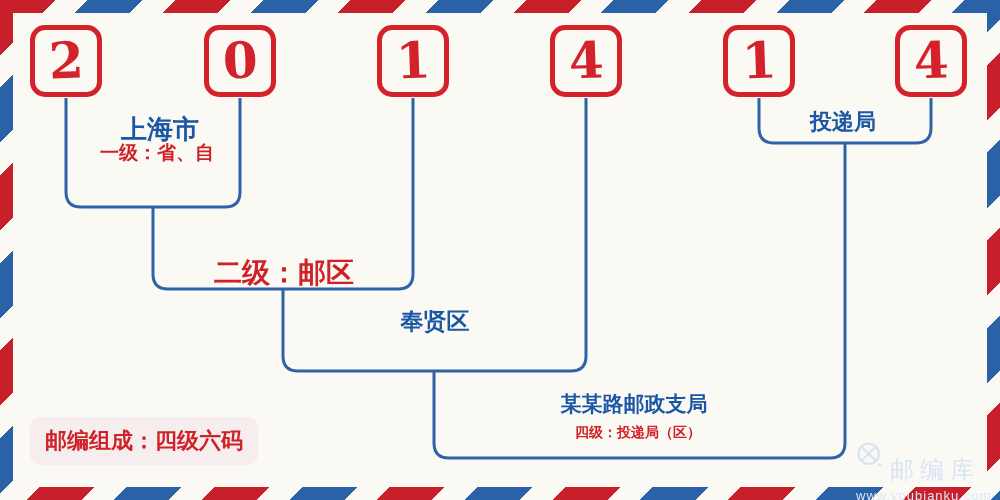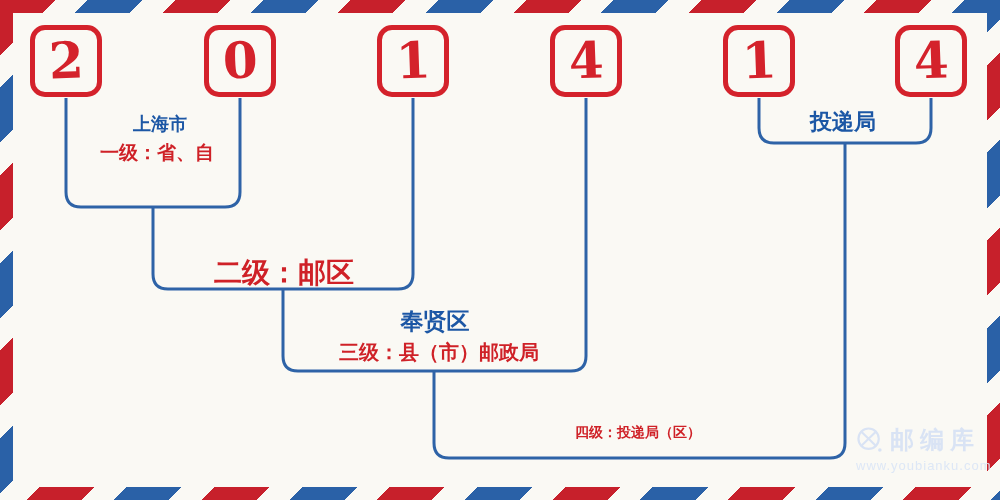--- a/index.html
+++ b/index.html
@@ -33,21 +33,21 @@
 
   .badge {
     position:absolute; left:30px; top:417px; width:228px; height:48px;
     background:#f5edee; border-radius:10px;
     display:flex; align-items:center; justify-content:center;
     color:#cf2127; font-weight:bold; font-size:22px;
   }
 
   .wm { position:absolute; left:856px; top:424px; color:#d9e3f4; }
   .wm-row { display:flex; align-items:center; gap:7px; }
-  .wm-brand { font-size:24px; font-weight:bold; letter-spacing:6px; }
+  .wm-brand { font-size:24px; font-weight:normal; letter-spacing:6px;margin-top:30px; }
   .wm-url { font-size:13px; letter-spacing:1px; margin-top:2px; color:#dde7f6; }
 </style>
 </head>
 <body>
 
 <div class="page">
   <div class="inner"></div>
 
   <svg class="connectors" viewBox="0 0 1000 500" fill="none" stroke="#2e63a7" stroke-width="3">
     <path d="M66 98 V192 Q66 207 81 207 H225 Q240 207 240 192 V98"></path>
@@ -69,34 +69,37 @@
   <div class="digit-box" style="left:550px">
     <span class="digit">4</span>
   </div>
   <div class="digit-box" style="left:723px">
     <span class="digit">1</span>
   </div>
   <div class="digit-box" style="left:895px">
     <span class="digit">4</span>
   </div>
 
-  <div class="lbl lbl-blue" style="left:160px; top:112px; font-size:18px">上海市</div>
+  <div class="lbl lbl-blue" style="left:160px; top:112px; font-size:26px">上海市</div>
   <div class="lbl lbl-red" style="left:157px; top:142px; font-size:19px; line-height:21px">
     <div>一级：省、自</div>
   </div>
 
   <div class="lbl lbl-red" style="left:284px; top:254px; font-size:28px">二级：邮区</div>
 
   <div class="lbl lbl-blue" style="left:435px; top:306px; font-size:23px">奉贤区</div>
-  <div class="lbl lbl-red" style="left:439px; top:339px; font-size:20px">三级：县（市）邮政局</div>
 
+  <div class="lbl lbl-blue" style="left:634px; top:390px; font-size:21px">某某路邮政支局</div>
   <div class="lbl lbl-red" style="left:638px; top:424px; font-size:14px">四级：投递局（区）</div>
 
   <div class="lbl lbl-blue" style="left:843px; top:107px; font-size:22px">投递局</div>
 
+  <div class="badge">
+    <span>邮编组成：四级六码</span>
+  </div>
 
   <div class="wm">
     <div class="wm-row">
       <svg width="27" height="27" viewBox="0 0 30 30" fill="none" stroke="#d9e3f4" stroke-width="2.4" stroke-linecap="round">
         <circle cx="14" cy="13" r="11.3"></circle>
         <path d="M6 5.2 L22 20.8 M22 5.2 L6 20.8"></path>
         <circle cx="26.5" cy="25.5" r="2" fill="#d9e3f4" stroke="none"></circle>
       </svg>
       <span class="wm-brand">邮编库</span>
     </div>

